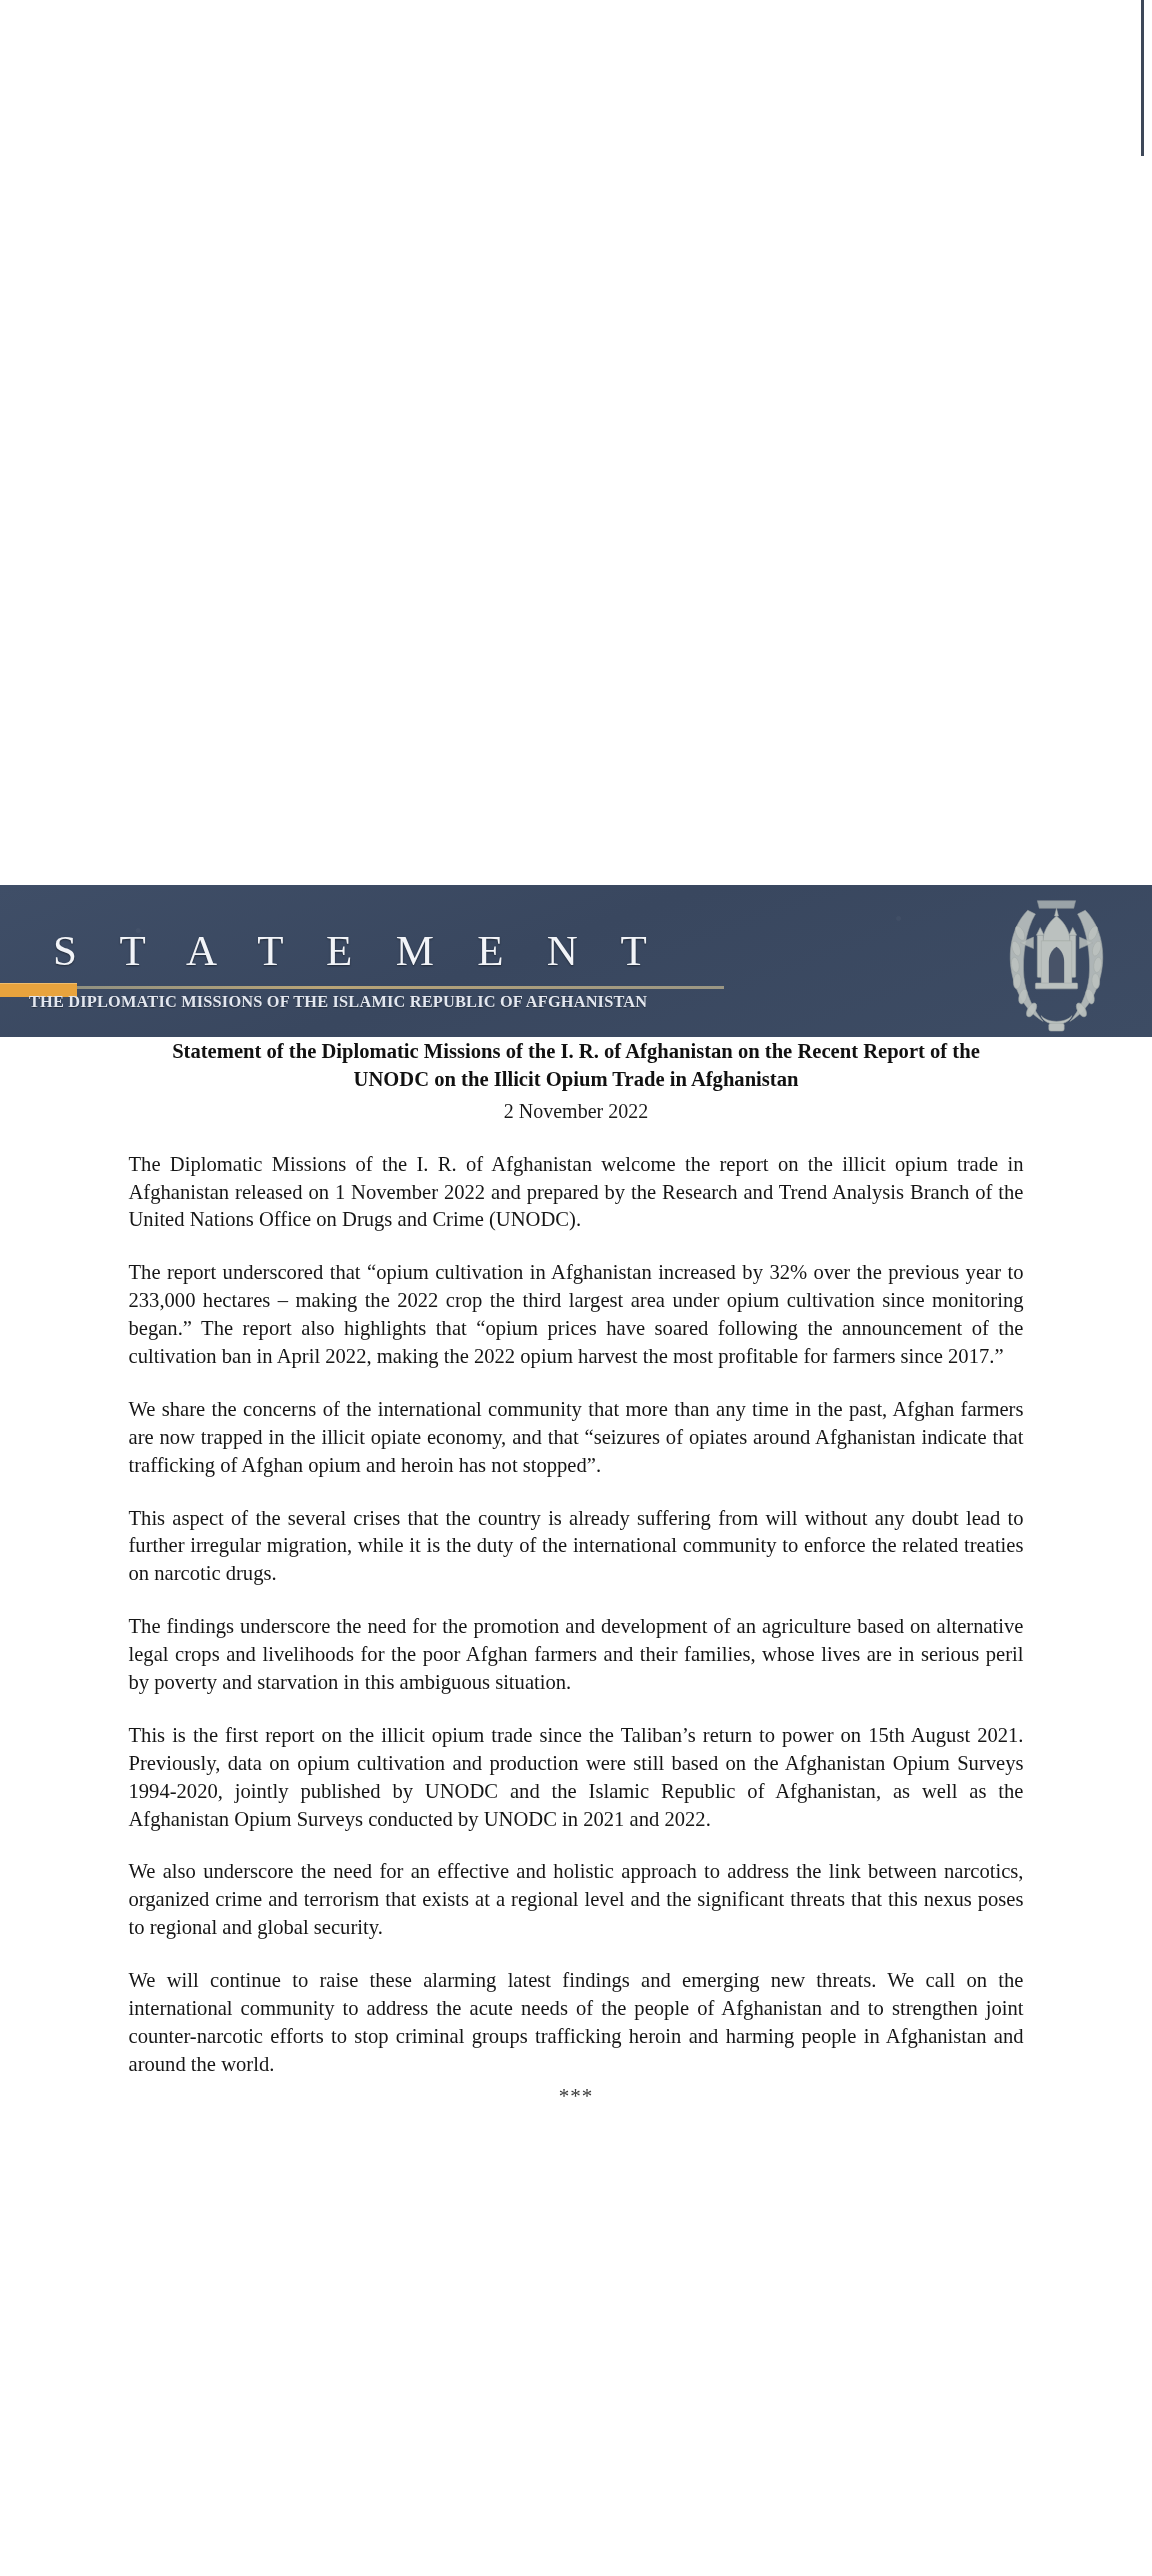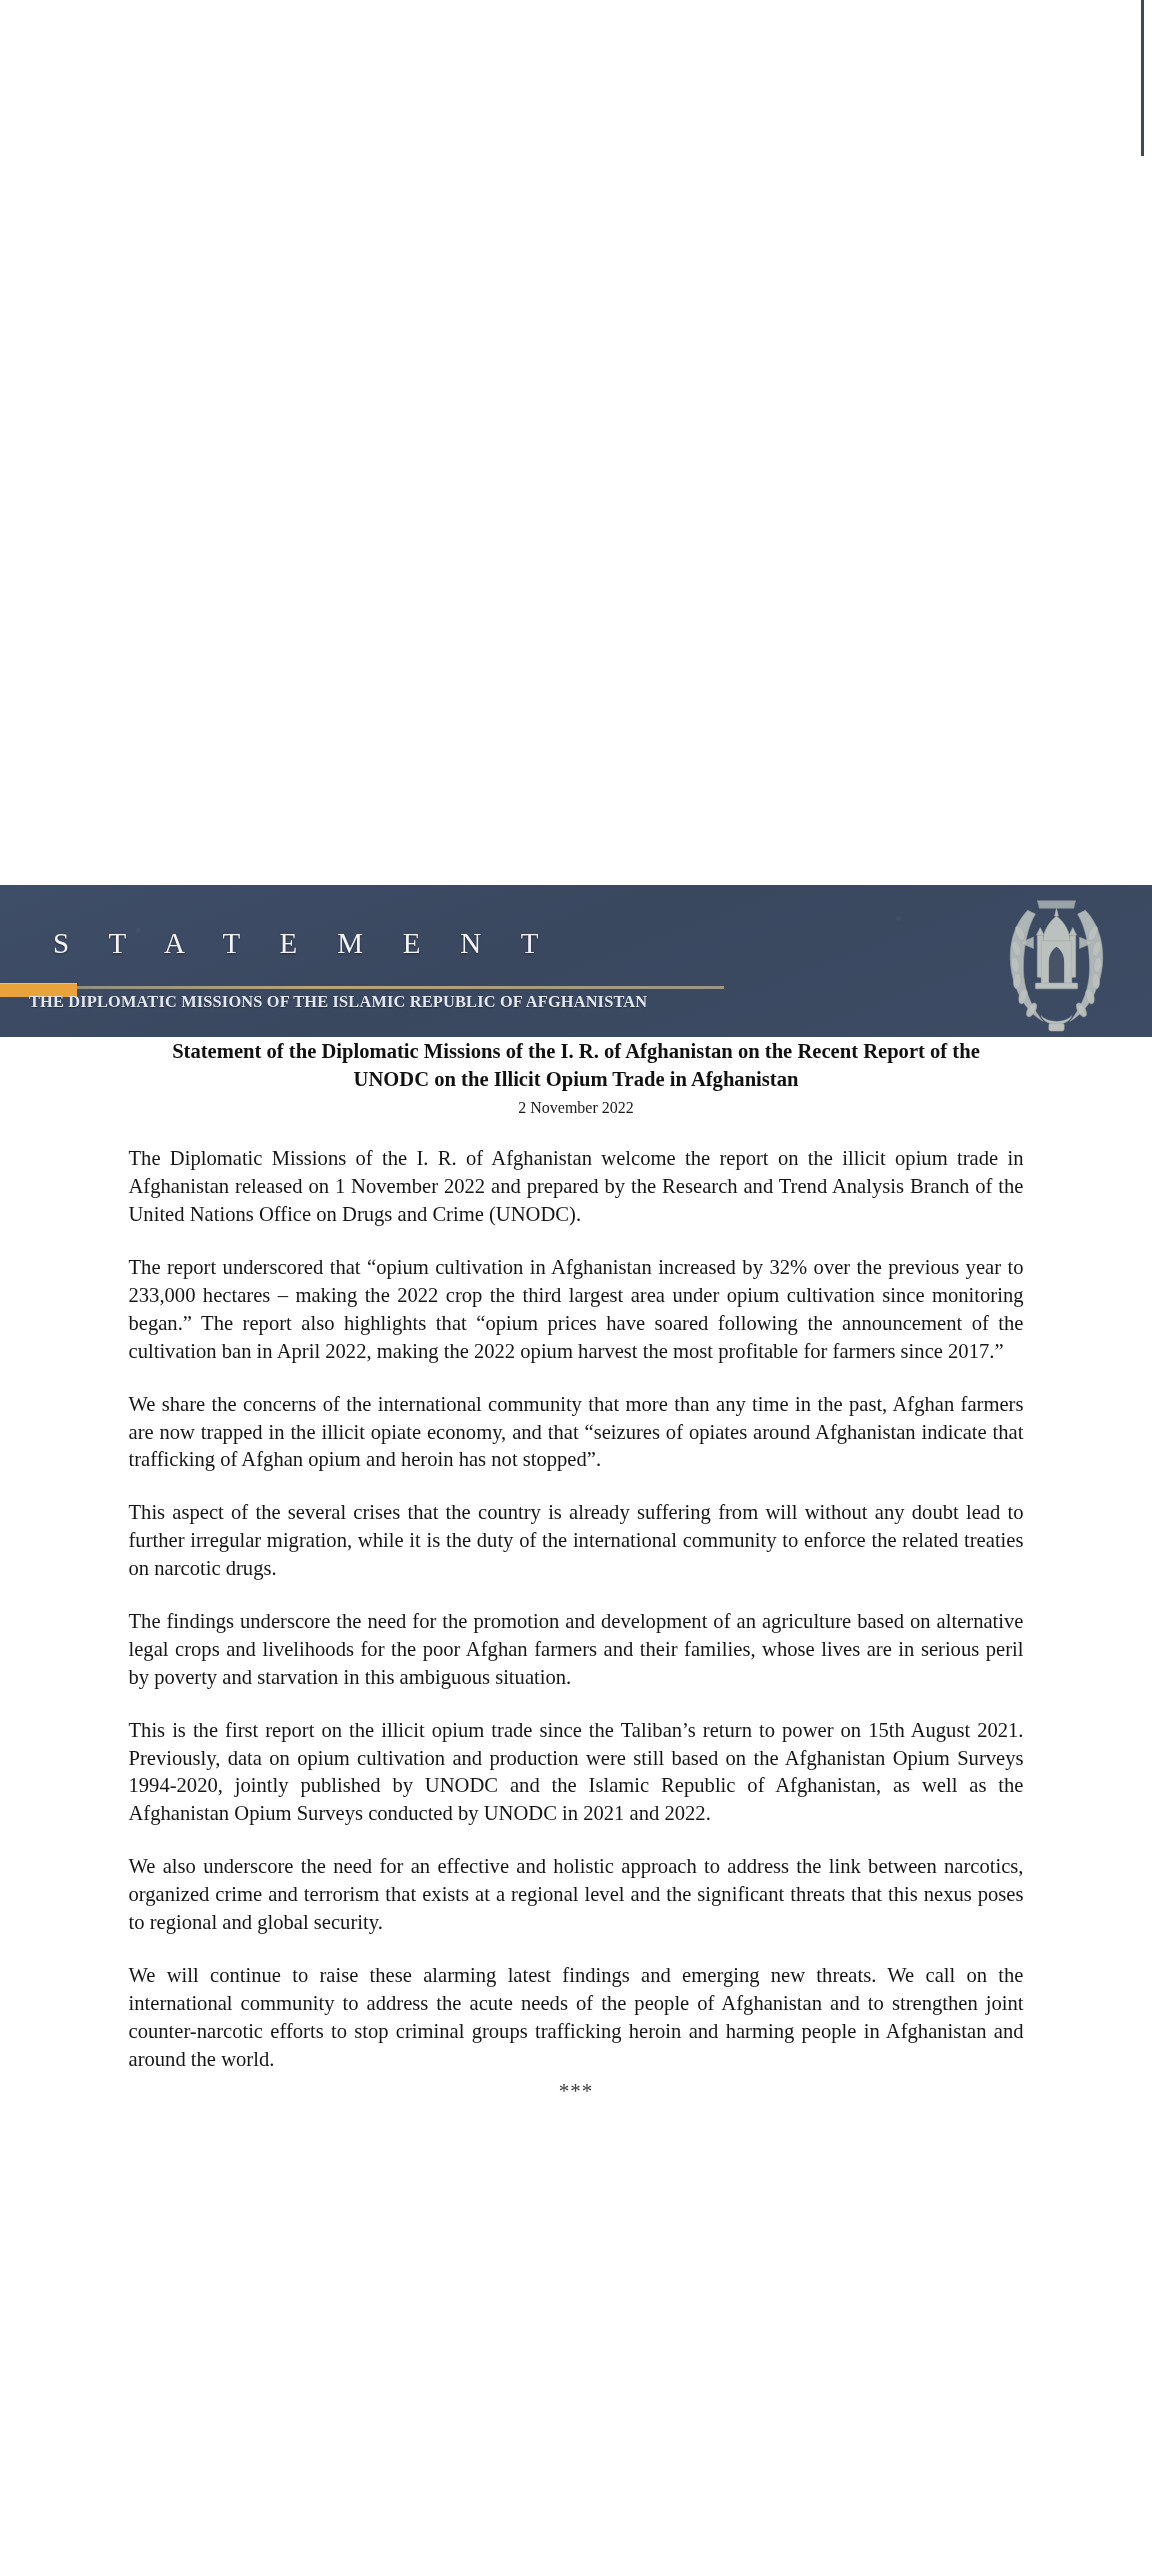--- a/index.html
+++ b/index.html
@@ -46,21 +46,21 @@
     top: 0;
     width: 1152px;
     height: 152px;
   }
   .banner-title {
     position: absolute;
     left: 53px;
     top: 44px;
     color: #f2f4f8;
     font-family: "Liberation Serif", "DejaVu Serif", serif;
-    font-size: 29px;
+    font-size: 43px;
     font-weight: 400;
     letter-spacing: 16.3px;
     line-height: 1;
     text-shadow: 0 1px 1.9px rgba(0,0,0,0.45);
     white-space: nowrap;
   }
   .banner-divider {
     position: absolute;
     left: 56px;
     top: 101px;
@@ -115,21 +115,21 @@
     font-family: "Liberation Serif", "DejaVu Serif", serif;
     font-size: 20.6px;
     font-weight: 700;
     line-height: 1.38;
     color: #111111;
   }
   .doc-date {
     width: 864px;
     margin: 3.8px auto 0 auto;
     text-align: center;
-    font-size: 16px;
+    font-size: 20px;
     line-height: 1.3;
     color: #1a1a1a;
   }
   .body-block {
     width: 895px;
     margin: 0 auto;
     padding-top: 27px;
   }
   .body-block p {
     margin: 0 0 25px 0;

